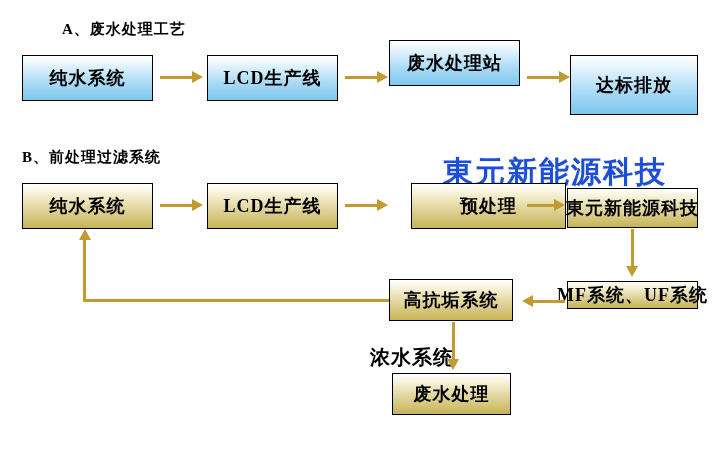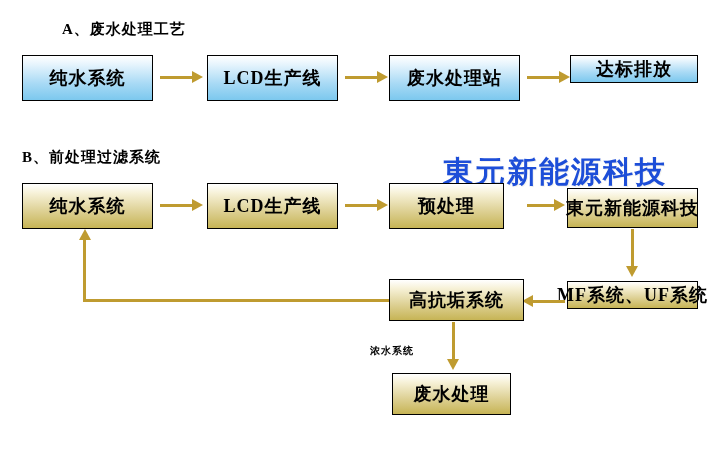--- a/index.html
+++ b/index.html
@@ -104,21 +104,21 @@
     width: 0; height: 0;
     border-left: 6px solid transparent;
     border-right: 6px solid transparent;
     border-bottom: 11px solid #bf9b30;
   }
 
   
   .edge-label {
     position: absolute;
     font-family: Liberation Mono, monospace;
-    font-size: 10px;
+    font-size: 20px;
     font-weight: bold;
     color: #000000;
     white-space: nowrap;
     letter-spacing: 1px;
   }
 </style>
 </head>
 <body>
 
 <div id="canvas">
@@ -130,55 +130,55 @@
   <div class="box blue" style="left:22px; top:55px; width:131px; height:46px;">纯水系统</div>
 
   <div class="hline" style="left:160px; top:76px; width:34px;"></div>
   <div class="arrow-right" style="left:192px; top:71px;"></div>
 
   <div class="box blue" style="left:207px; top:55px; width:131px; height:46px;">LCD生产线</div>
 
   <div class="hline" style="left:345px; top:76px; width:34px;"></div>
   <div class="arrow-right" style="left:377px; top:71px;"></div>
 
-  <div class="box blue" style="left:389px; top:55px; width:131px; height:46px;">废水处理站</div>
+  <div class="box blue" style="left:389px; top:40px; width:131px; height:46px;">废水处理站</div>
 
   <div class="hline" style="left:527px; top:76px; width:34px;"></div>
   <div class="arrow-right" style="left:559px; top:71px;"></div>
 
-  <div class="box blue" style="left:570px; top:55px; width:128px; height:28px;">达标排放</div>
+  <div class="box blue" style="left:570px; top:55px; width:128px; height:60px;">达标排放</div>
 
   <div class="section-title" id="title-b">B、前处理过滤系统</div>
 
   <div class="box gold" style="left:22px; top:183px; width:131px; height:46px;">纯水系统</div>
 
   <div class="hline" style="left:160px; top:204px; width:34px;"></div>
   <div class="arrow-right" style="left:192px; top:199px;"></div>
 
   <div class="box gold" style="left:207px; top:183px; width:131px; height:46px;">LCD生产线</div>
 
   <div class="hline" style="left:345px; top:204px; width:34px;"></div>
   <div class="arrow-right" style="left:377px; top:199px;"></div>
 
-  <div class="box gold" style="left:389px; top:183px; width:115px; height:46px;">预处理</div>
+  <div class="box gold" style="left:411px; top:183px; width:155px; height:46px;">预处理</div>
 
   <div class="hline" style="left:527px; top:204px; width:30px;"></div>
   <div class="arrow-right" style="left:554px; top:199px;"></div>
 
   <div class="box gold" style="left:567px; top:188px; width:131px; height:40px;">東元新能源科技</div>
 
   <div class="vline" style="left:631px; top:229px; height:40px;"></div>
   <div class="arrow-down" style="left:626px; top:266px;"></div>
 
   <div class="box gold" style="left:567px; top:281px; width:131px; height:28px;">MF系统、UF系统</div>
 
   <div class="hline" style="left:533px; top:300px; width:32px;"></div>
   <div class="arrow-left" style="left:522px; top:295px;"></div>
 
-  <div class="box gold" style="left:389px; top:279px; width:135px; height:42px;">高抗垢系统</div>
+  <div class="box gold" style="left:389px; top:279px; width:124px; height:42px;">高抗垢系统</div>
 
   <div class="hline" style="left:83px; top:299px; width:306px;"></div>
   <div class="vline" style="left:83px; top:240px; height:62px;"></div>
   <div class="arrow-up" style="left:79px; top:229px;"></div>
 
   <div class="edge-label" style="left:370px; top:344px;">浓水系统</div>
 
   <div class="vline" style="left:452px; top:322px; height:40px;"></div>
   <div class="arrow-down" style="left:447px; top:359px;"></div>
 

